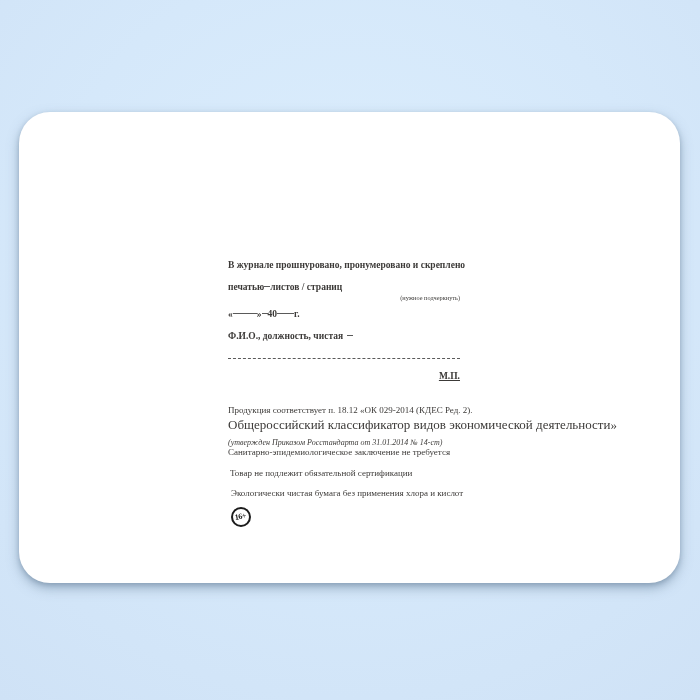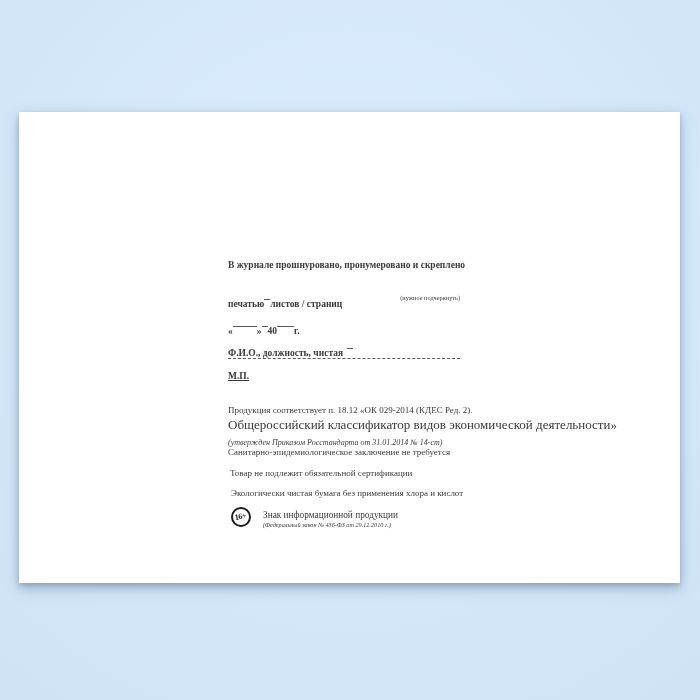--- a/index.html
+++ b/index.html
@@ -16,50 +16,51 @@
   }
   .sheet {
     position: absolute;
     left: 19px;
     top: 112px;
     width: 661px;
     height: 471px;
     background: #ffffff;
     box-shadow: 0 5px 12px rgba(96, 122, 148, 0.50),
                 0 2px 4px rgba(96, 122, 148, 0.35);
+    border-radius: 31px;
   }
   .row {
     position: absolute;
     left: 209px;
     width: 232px;
     color: #3c3a38;
     white-space: nowrap;
     line-height: 1.1;
   }
   .bold   { font-weight: bold; font-size: 9.5px; }
-  .flexrow { display: flex; align-items: flex-start; margin-top: 17px; }
+  .flexrow { display: flex; align-items: center; }
   .flexrow > span { flex: 0 0 auto; }
   .fill {
     flex: 1 1 auto;
     border-bottom: 1px solid #5a5a5a;
     margin-bottom: 1px;
     min-width: 6px;
   }
   .fill.fixed { flex: 0 0 auto; }
   .note {
     font-size: 6.3px;
     font-weight: normal;
     text-align: right;
     padding-right: 4px;
   }
   .fullline {
     height: 0;
     border-bottom: 1px dashed #5a5a5a;
   }
-  .right { padding-right: 2px; text-decoration: underline; }
+  .right { text-align: right; padding-right: 2px; text-decoration: underline; }
   .cert-1 { font-size: 9px; }
   .cert-2 { font-size: 13px; }
   .cert-3 { font-size: 8px; font-style: italic; }
   .statement { font-size: 9px; }
   .agewrap { display: flex; align-items: flex-start; }
   .badge {
     width: 16px;
     height: 16px;
     border: 2px solid #1c1c1c;
     border-radius: 50%;
@@ -121,19 +122,15 @@
   <div class="row statement" style="top:336px;">Санитарно-эпидемиологическое заключение не требуется</div>
 
   <div class="row statement" style="top:357px; padding-left:2px;">Товар не подлежит обязательной сертификации</div>
 
   <div class="row statement" style="top:377px; padding-left:3px;">Экологически чистая бумага без применения хлора и кислот</div>
 
   <div class="row agewrap" style="top:395px;">
     <div class="badge">
       <span>16+</span>
     </div>
-    <div class="agetext">
-      <div class="agetitle">Знак информационной продукции</div>
-      <div class="agelaw">(Федеральный закон № 436-ФЗ от 29.12.2010 г.)</div>
-    </div>
   </div>
 
 </div>
 
 </body></html>

